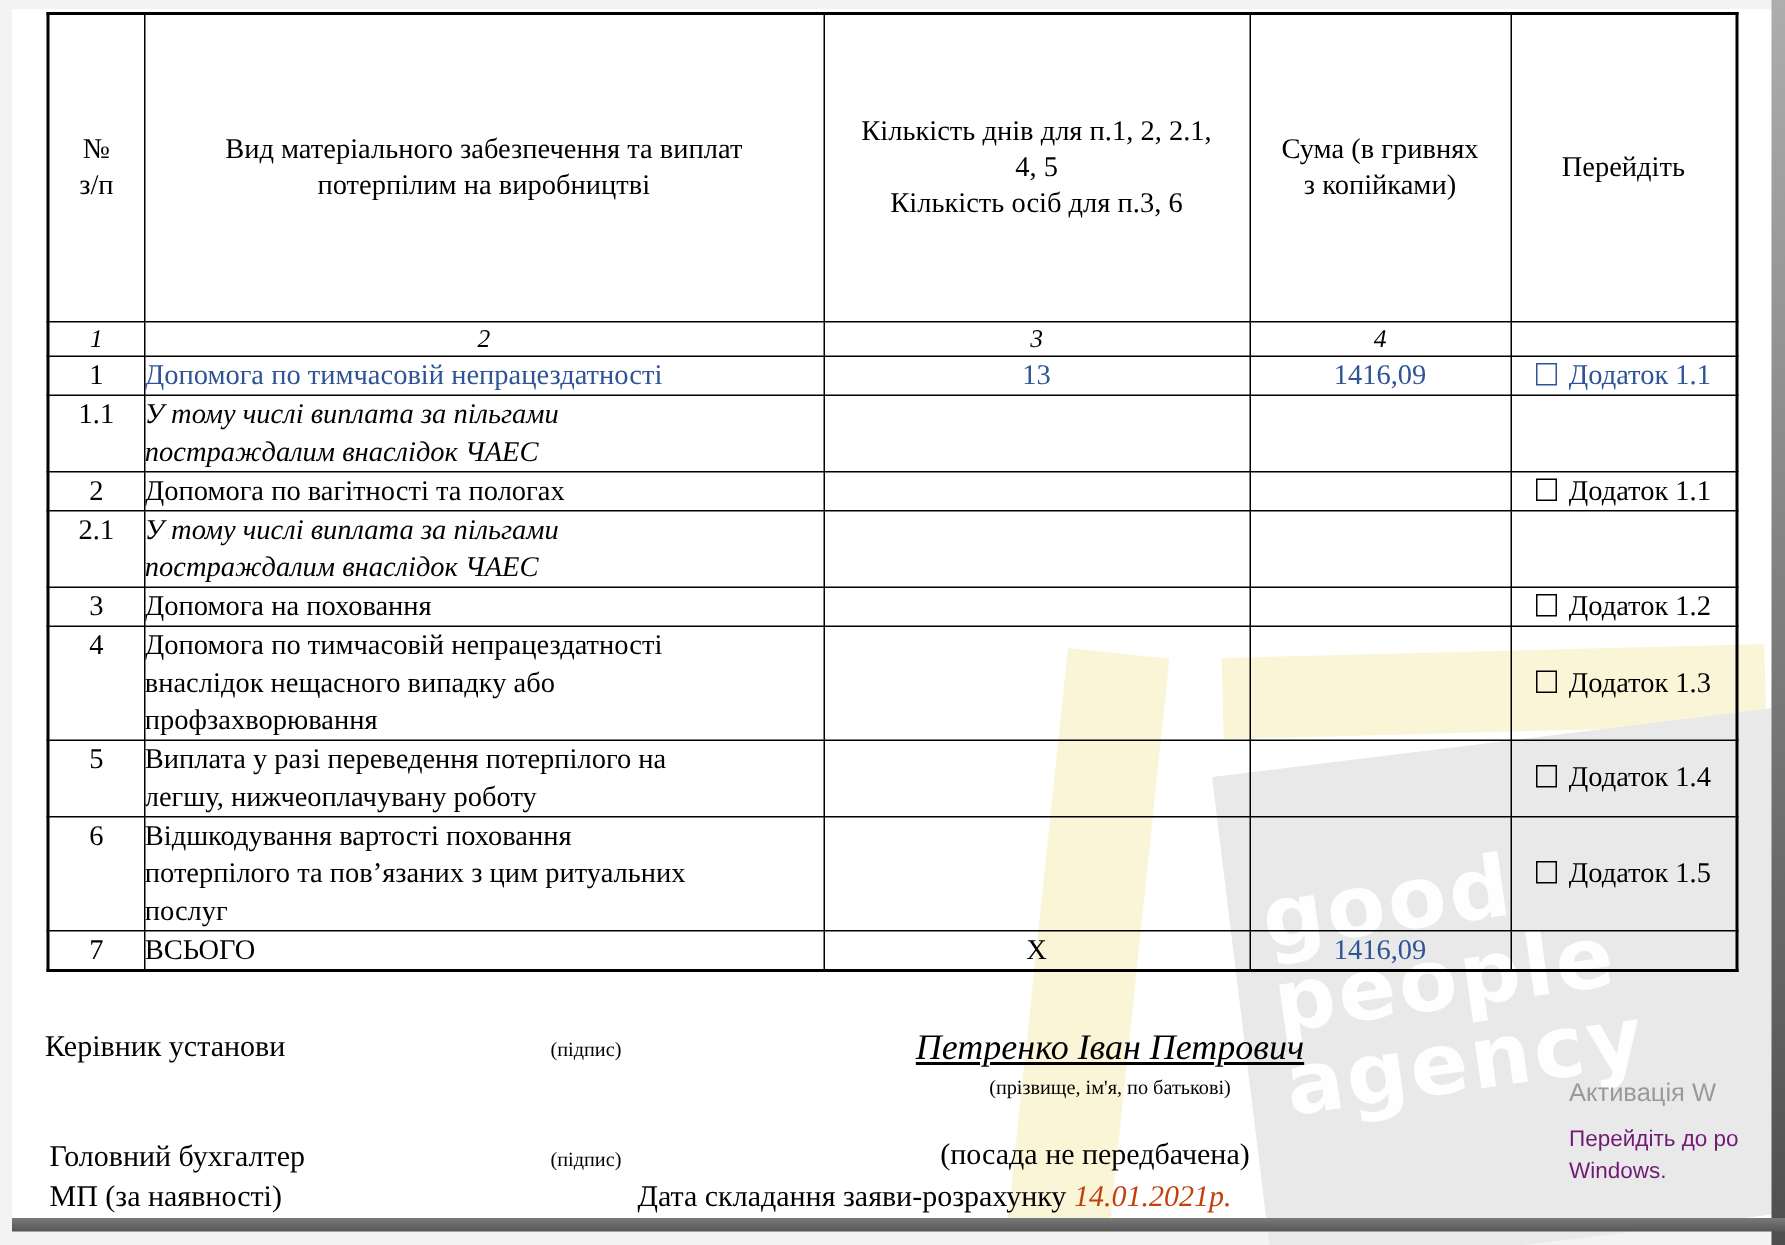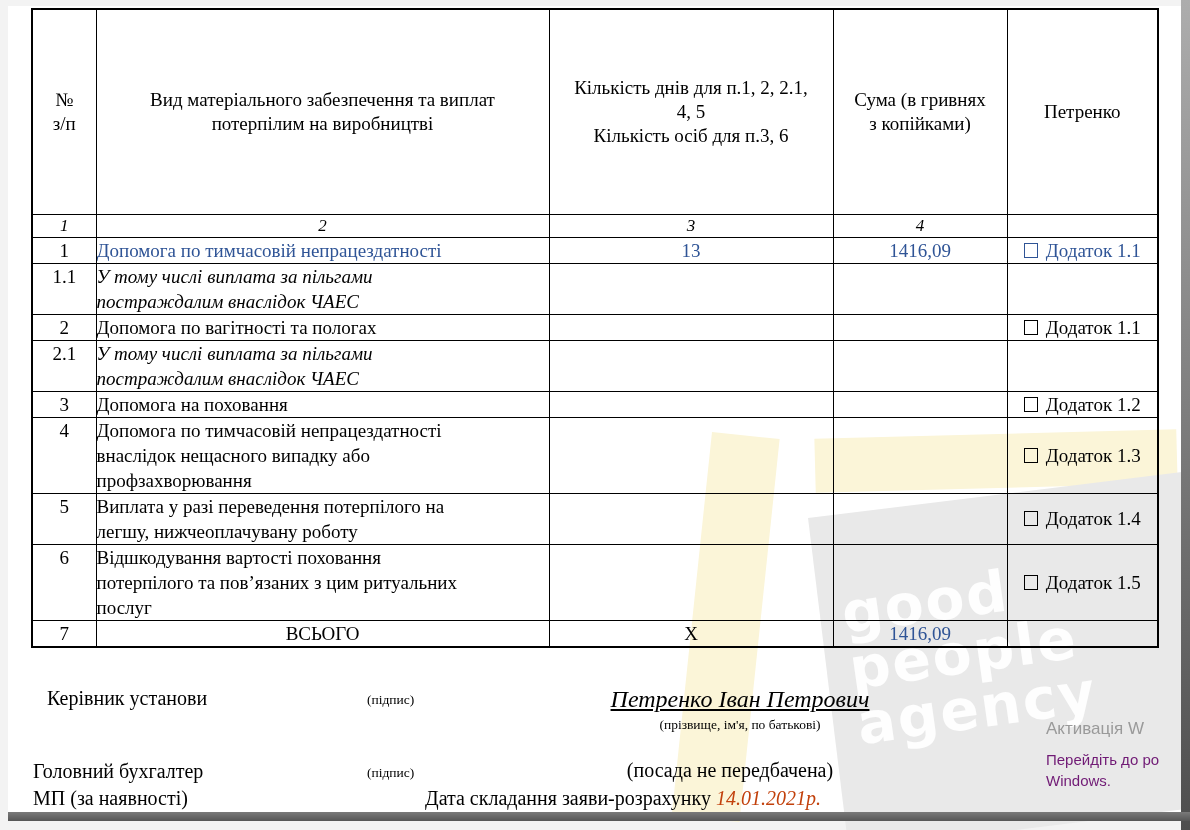--- a/index.html
+++ b/index.html
@@ -33,21 +33,21 @@
   tr.hdr td{text-align:center;vertical-align:middle;white-space:pre-line;line-height:24px;}
   tr.nums{height:23px;}
   tr.nums td{text-align:center;vertical-align:middle;font-style:italic;font-size:17px;line-height:20px;}
   .h26{height:26px;} .h51{height:51px;margin-top:31px;} .h75{height:75px;}
   td.num{text-align:center;vertical-align:top;}
   td.name{text-align:left;vertical-align:top;padding:0 7px;white-space:pre-line;}
   td.ctr{text-align:center;vertical-align:top;}
   td.note{text-align:center;vertical-align:middle;}
   .it{font-style:italic;}
   .blue{color:#2f5496;}
-  td.total-name{text-align:center;vertical-align:middle;}
+  td.total-name{vertical-align:middle;}
   .cb{display:inline-block;width:12px;height:13px;border:1.5px solid #000;margin-right:8px;vertical-align:-1px;background:transparent;}
   .cb.blue-cb{border-color:#2f5496;}
 
   .footnote{position:absolute;left:31px;top:646px;width:1126px;text-align:center;font-size:14.5px;line-height:17px;}
   .lab{position:absolute;font-size:20px;line-height:22px;}
   .cap{position:absolute;font-size:13.5px;line-height:15px;}
   .sig-name{position:absolute;left:600px;top:686px;width:280px;text-align:center;font-size:24px;
             color:#000000;font-style:italic;}
   .sig-name span{text-decoration:underline;}
   .dateline{position:absolute;left:425px;top:787px;font-size:20px;line-height:22px;}
@@ -81,21 +81,21 @@
           <tr class="hdr">
         <td>№
 з/п</td>
         <td>Вид матеріального забезпечення та виплат
 потерпілим на виробництві</td>
         <td>Кількість днів для п.1, 2, 2.1,
 4, 5
 Кількість осіб для п.3, 6</td>
         <td>Сума (в гривнях
 з копійками)</td>
-        <td>Петренко</td>
+        <td>Перейдіть</td>
       </tr>
       <tr class="nums">
         <td>1</td>
         <td>2</td>
         <td>3</td>
         <td>4</td>
         <td></td>
       </tr>
 
       <tr class="h26">
@@ -165,21 +165,21 @@
         <td class="num">7</td>
         <td class="total-name">ВСЬОГО</td>
         <td class="ctr">X</td>
         <td class="ctr blue">1416,09</td>
         <td class="note"></td>
       </tr>
     </tbody>
       </table>
 
 
-    <div class="lab" style="left:47px;top:687px;">Керівник установи</div>
+    <div class="lab" style="left:30px;top:687px;">Керівник установи</div>
     <div class="cap" style="left:367px;top:692px;">(підпис)</div>
     <div class="sig-name"><span>Петренко Іван Петрович</span></div>
     <div class="cap" style="left:600px;top:717px;width:280px;text-align:center;">(прізвище, ім'я, по батькові)</div>
 
     <div class="lab" style="left:33px;top:760px;">Головний бухгалтер</div>
     <div class="cap" style="left:367px;top:765px;">(підпис)</div>
     <div class="lab" style="left:597px;top:759px;width:266px;text-align:center;">(посада не передбачена)</div>
 
     <div class="lab" style="left:33px;top:787px;">МП (за наявності)</div>
     <div class="dateline">

